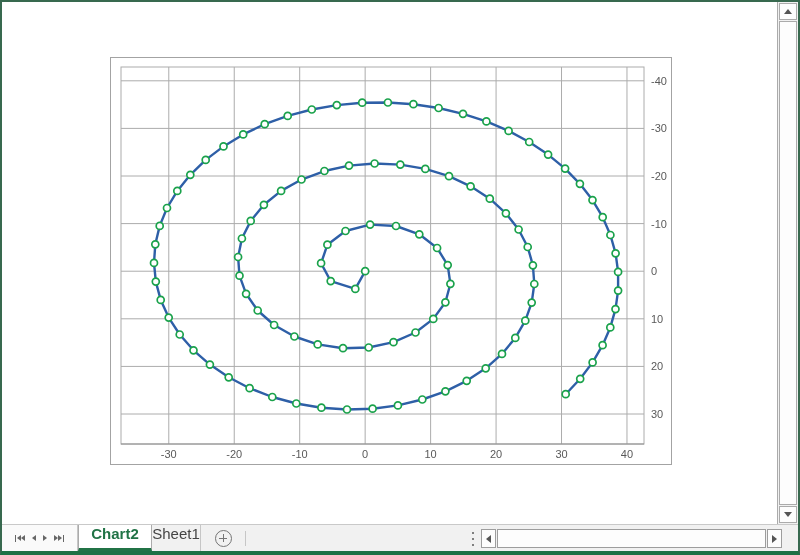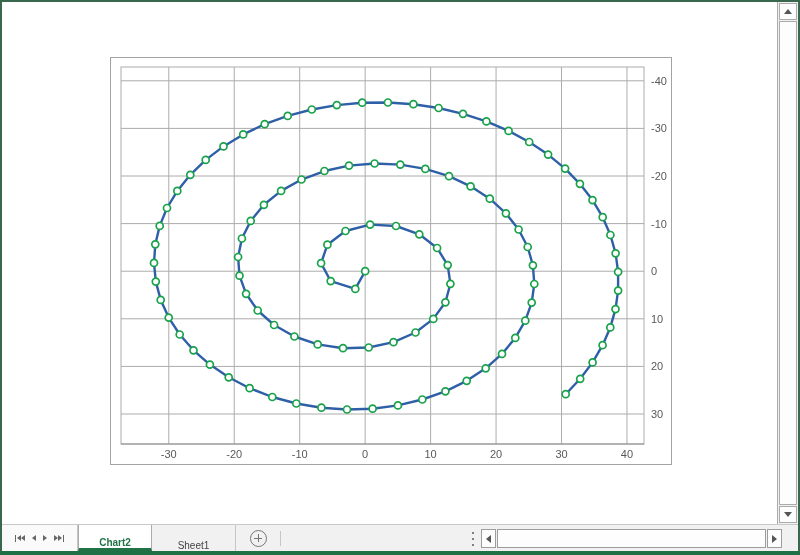--- a/index.html
+++ b/index.html
@@ -44,29 +44,29 @@
     position:absolute; left:0; right:0; bottom:0; height:27px;
     background:#F1F1F1; border-top:1px solid #C9C9C9;
     display:flex; align-items:stretch;
   }
   .nav-box {
     width:76px; background:#FAFAFA; border-right:1px solid #C6C6C6;
     display:flex; align-items:center; justify-content:space-evenly; padding:0 6px;
   }
   .nav-btn { display:flex; align-items:center; gap:0.5px; cursor:pointer; }
   .tab {
-    display:flex; align-items:flex-end; justify-content:center;
-    font-size:10px; color:#444; cursor:pointer; position:relative;
+    display:flex; align-items:flex-start; justify-content:center;
+    font-size:15px; color:#444; cursor:pointer; position:relative;
   }
   .tab-active {
     width:74px; background:#fff; border-left:1px solid #ABABAB; border-right:1px solid #ABABAB;
     border-bottom:3px solid var(--accent,#217346);
     color:var(--accent,#217346); font-weight:bold;
   }
-  .tab-inactive { width:84px; border-right:1px solid #C6C6C6; }
+  .tab-inactive { width:49px; border-right:1px solid #C6C6C6; }
   .tab-divider { width:1px; height:15px; background:#C6C6C6; margin:auto 0; }
   .add-sheet {
     width:28px; margin-left:8px; margin-right:8px; background:transparent; border:none;
     display:flex; align-items:center; justify-content:center; cursor:pointer;
   }
   .plus-circle {
     position:relative; width:17px; height:17px; border:1px solid #757575; border-radius:50%;
   }
   .plus-circle::before, .plus-circle::after {
     content:""; position:absolute; background:#757575;

